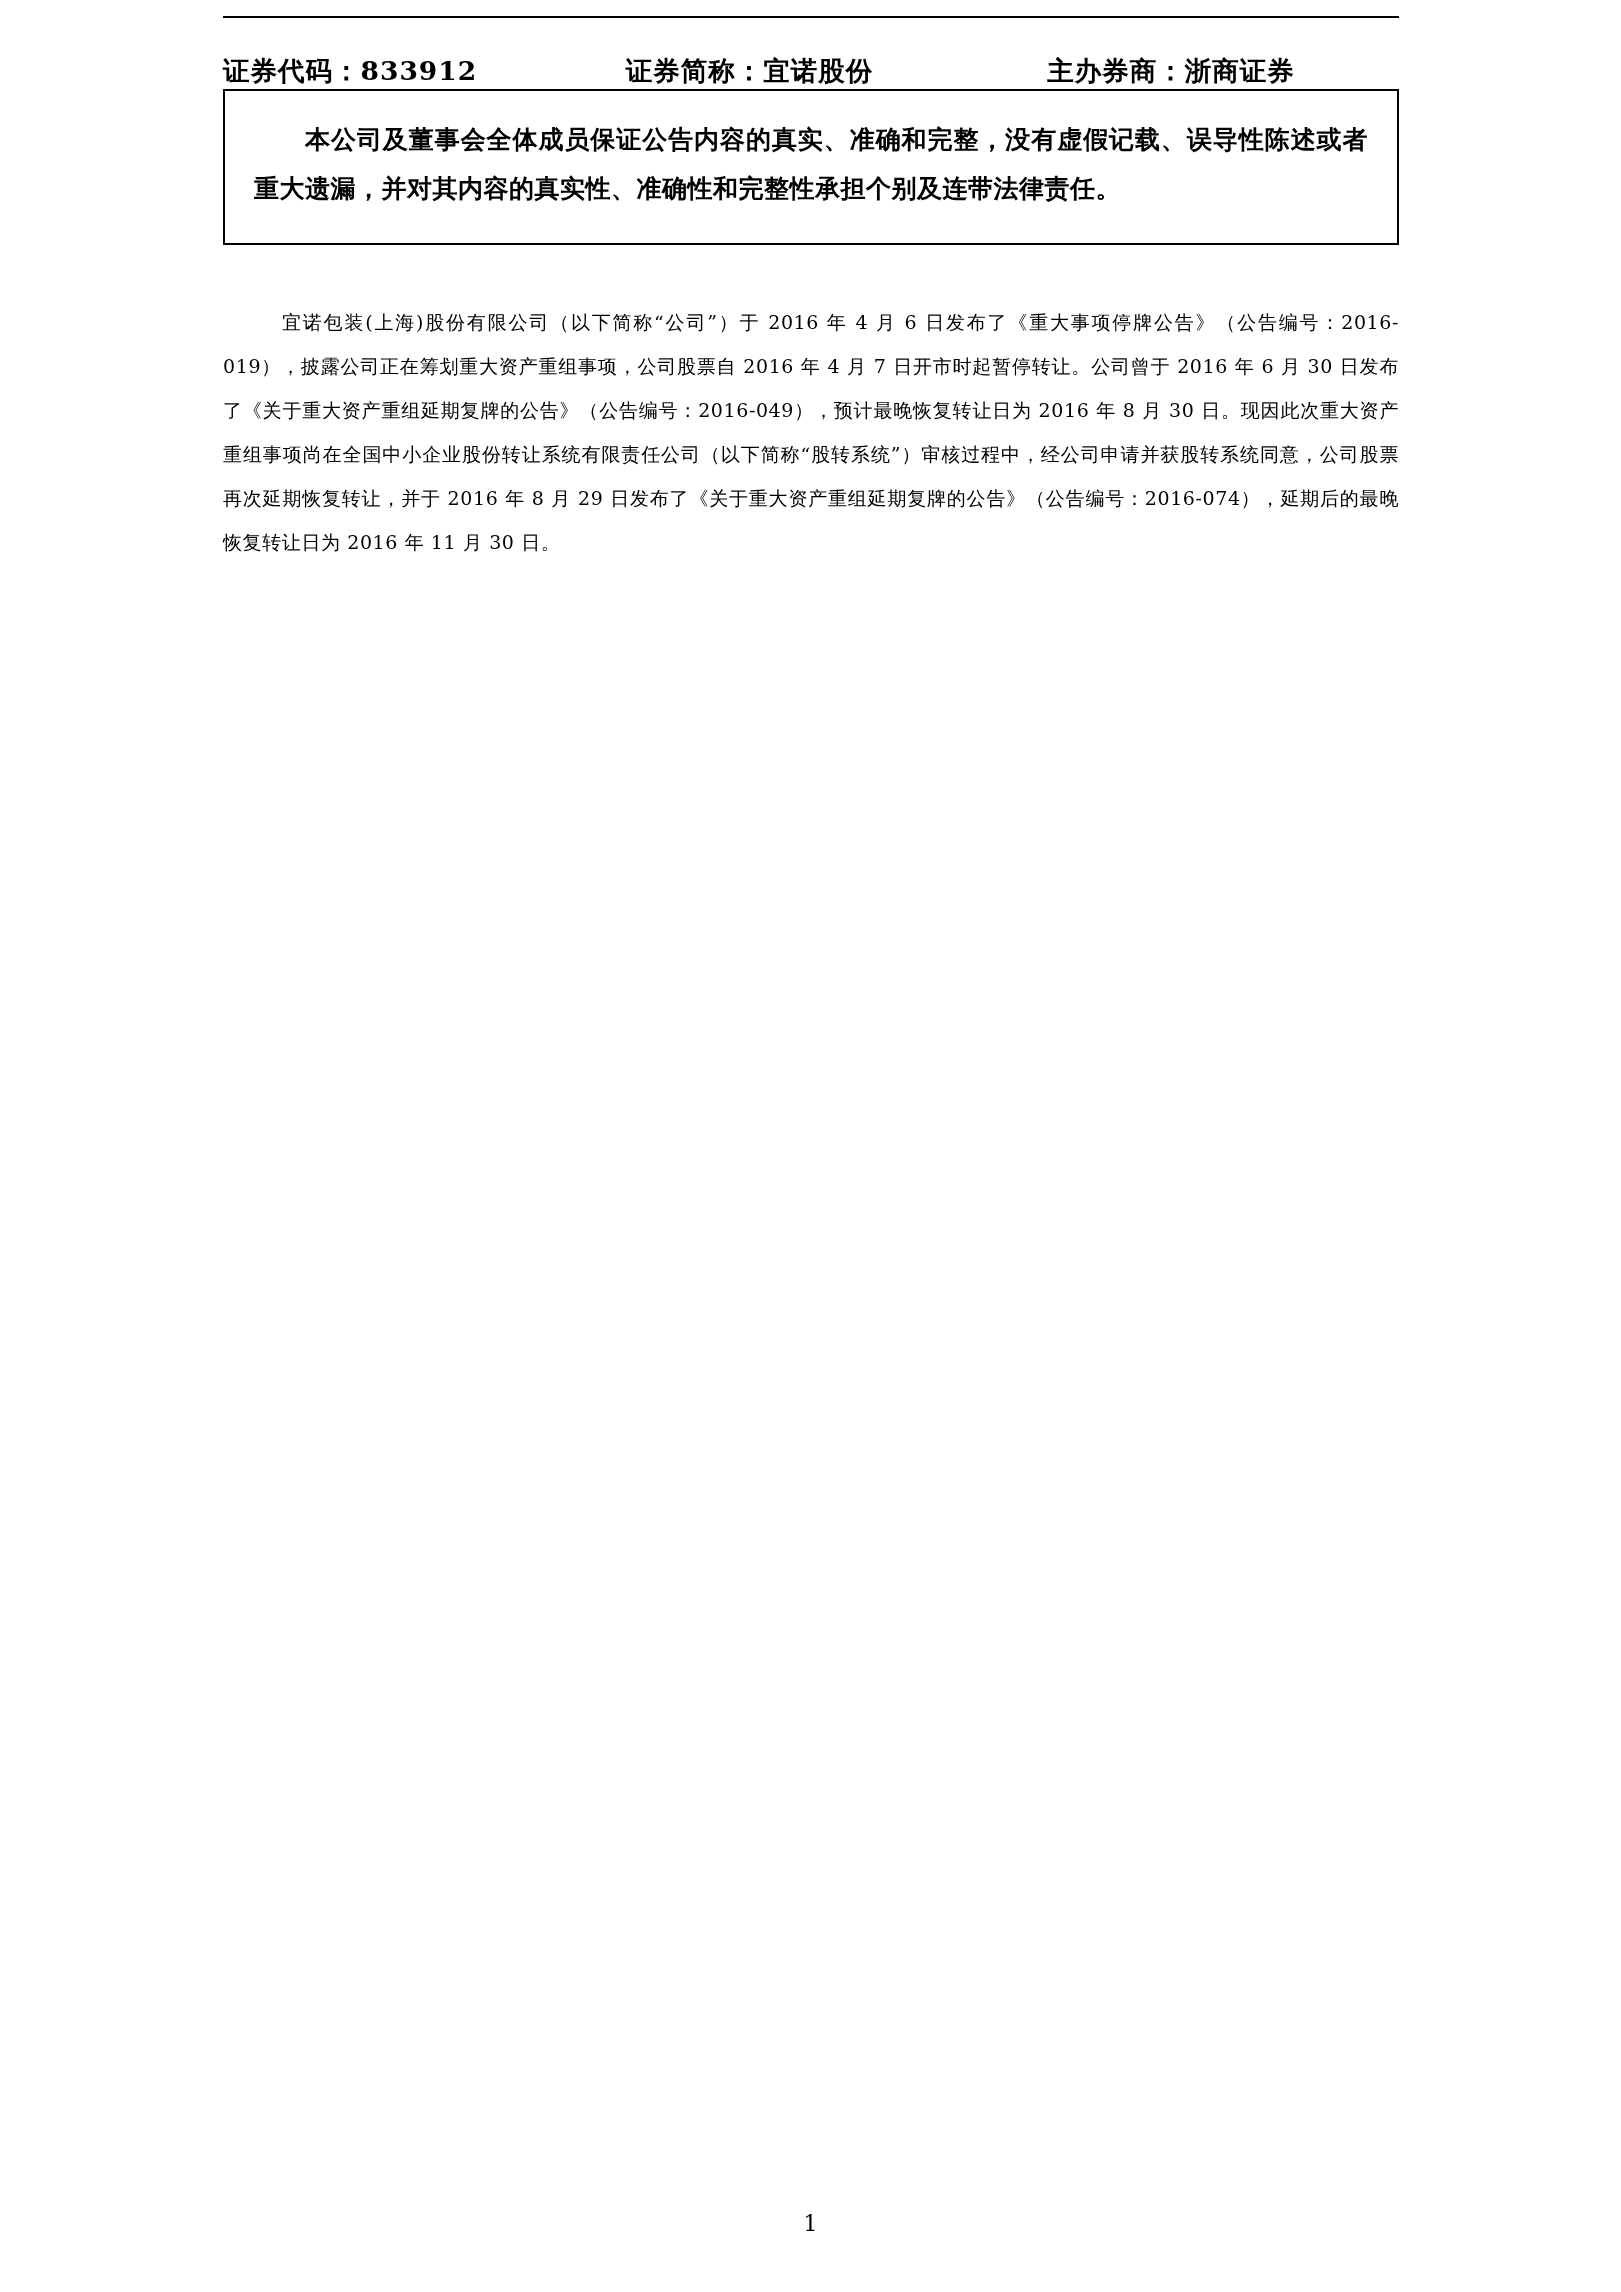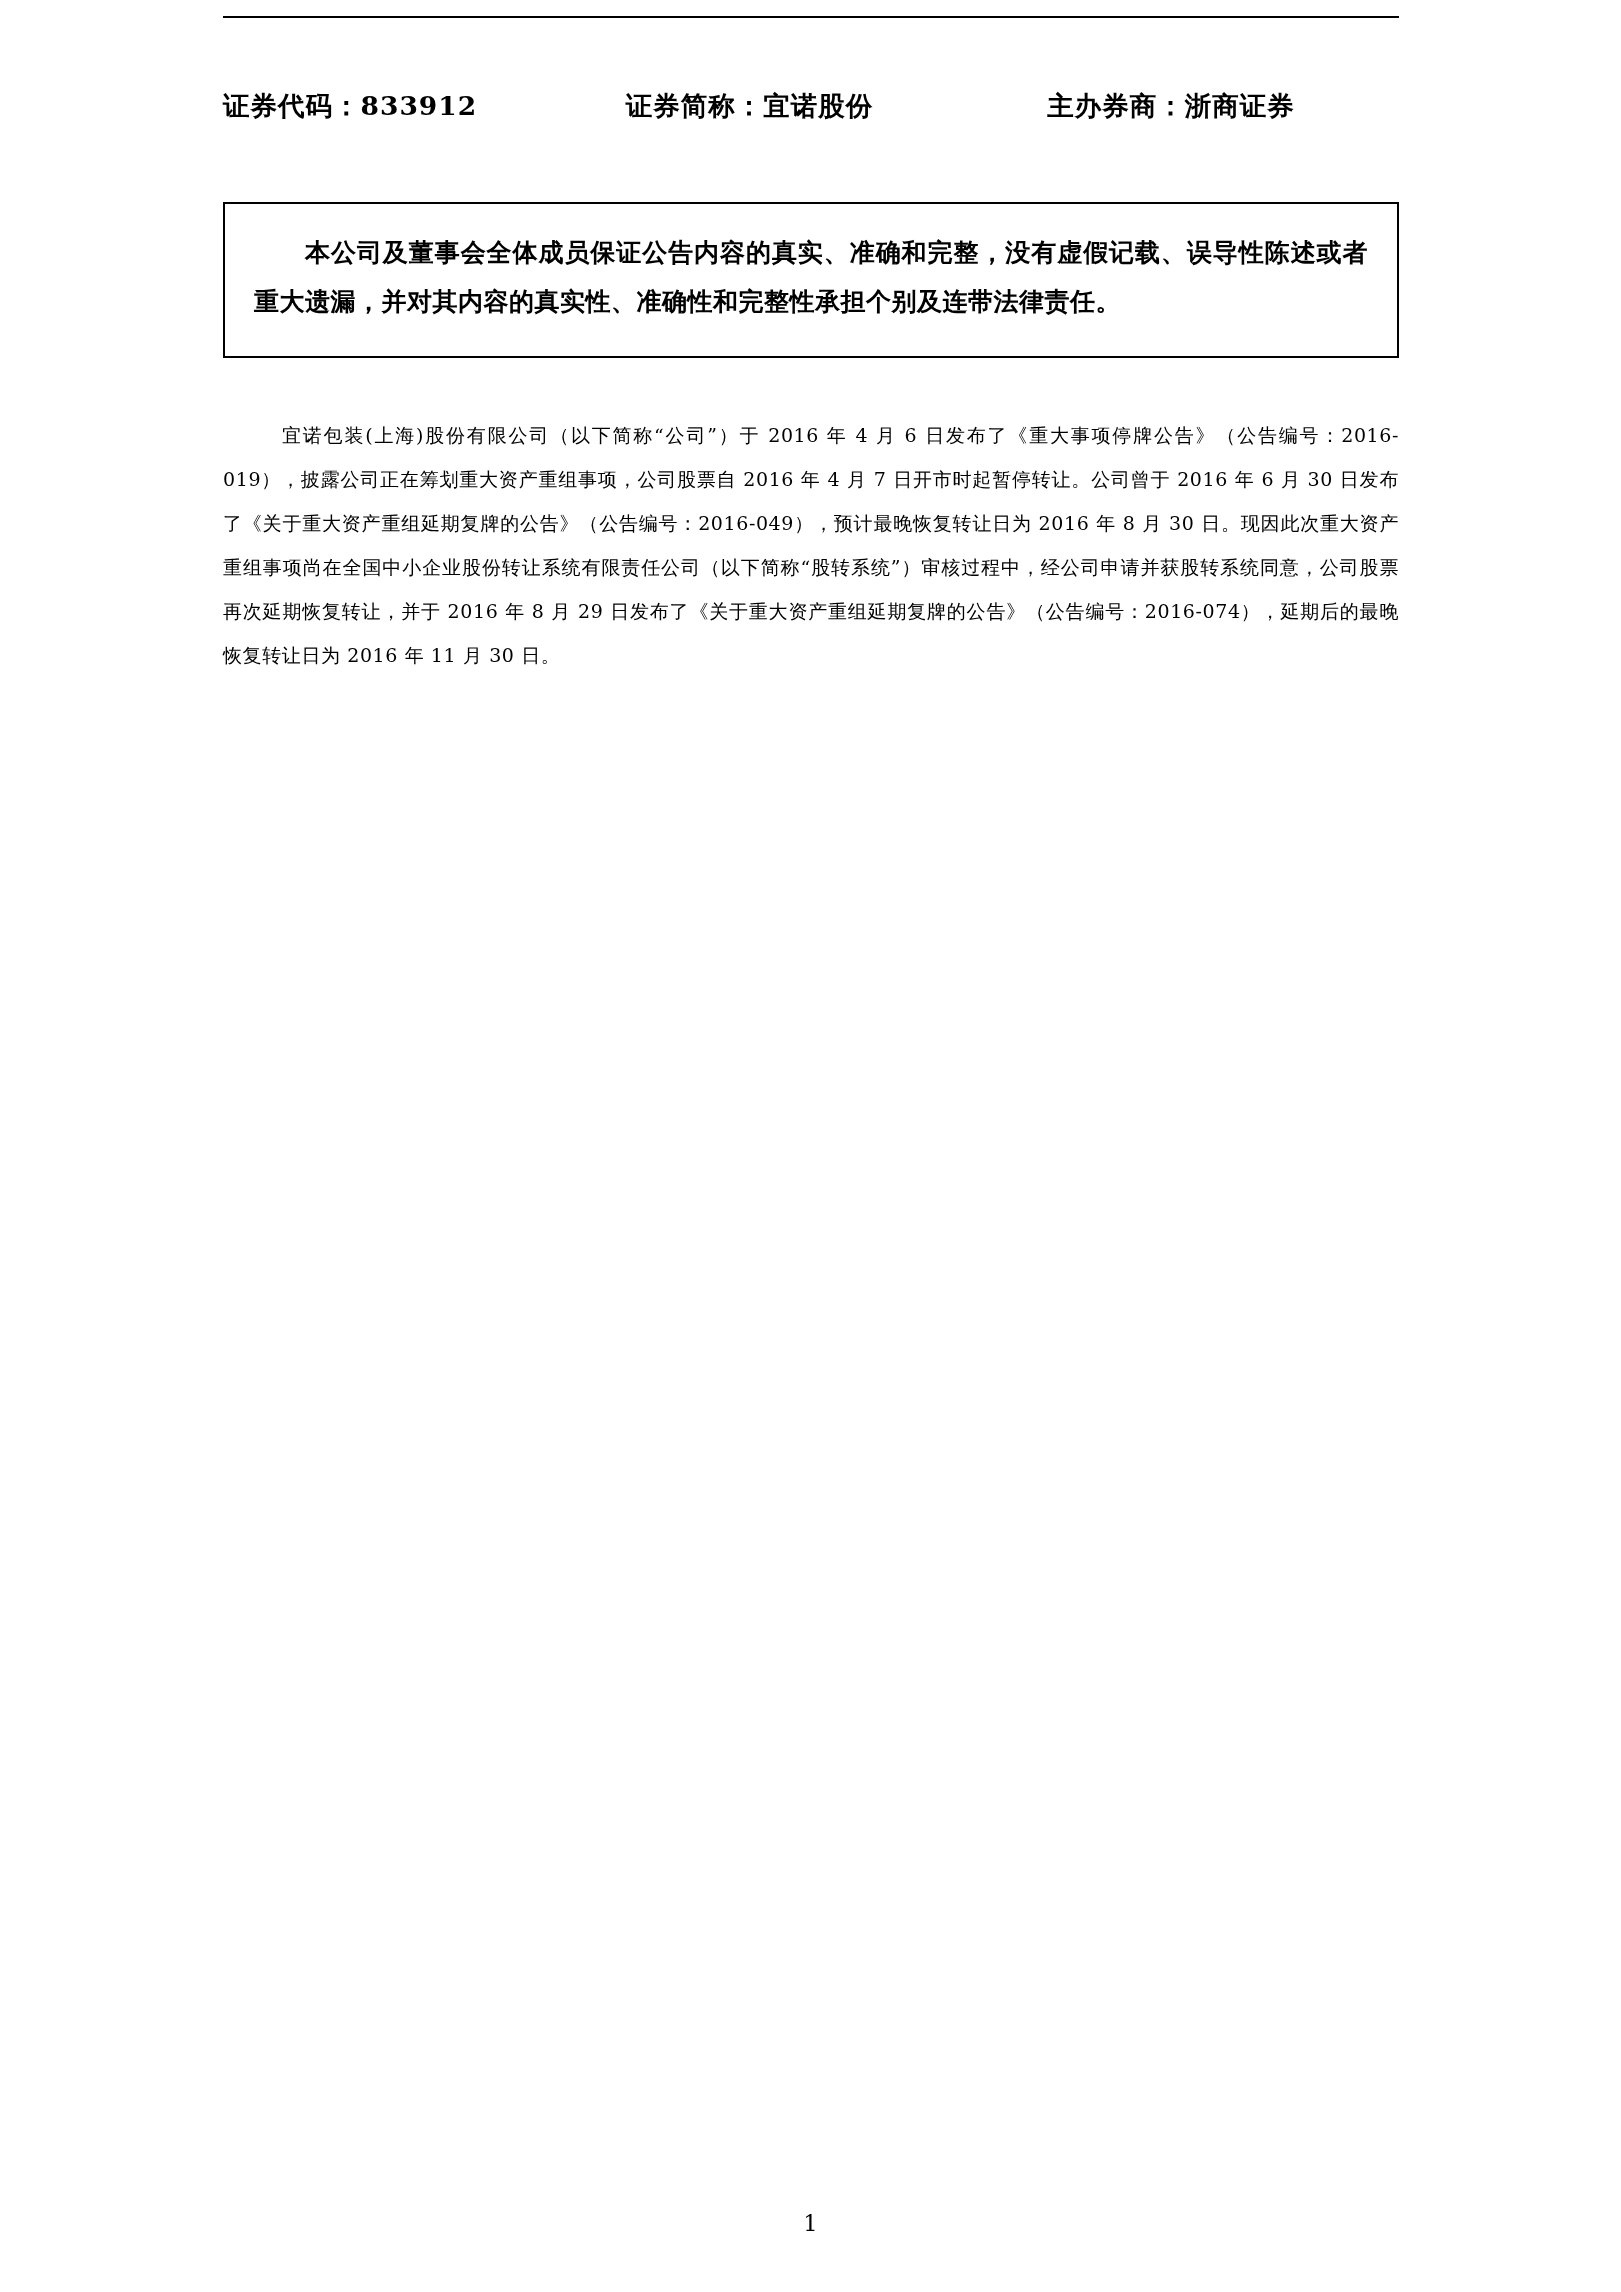--- a/index.html
+++ b/index.html
@@ -43,37 +43,36 @@
     display: flex;
     justify-content: flex-start;
     align-items: baseline;
     margin-top: 35px;
     font-size: 26.5px;
     font-weight: bold;
     letter-spacing: 1px;
     gap: 32px;
   }
   .code-row .cell-1 { width: 392px; }
-  .code-row .cell-2 { width: 412px; margin-top: 35px; }
+  .code-row .cell-2 { width: 412px; }
   .code-row .cell-3 { width: 372px; }
 
   
   .doc-title {
     text-align: center;
     font-size: 34px;
     font-weight: bold;
     letter-spacing: 2px;
     line-height: 1.75;
     margin-top: 116px;
   }
   .doc-title .line2 { display: block; }
 
   
   .statement {
-    margin-top: 78px;
     border: 2.5px solid #000;
     padding: 25.5px 29px 29px 29px;
     font-size: 25px;
     line-height: 1.95;
     letter-spacing: 0.5px;
     font-weight: bold;
     text-align: justify;
   }
   .statement p {
     margin: 0;

